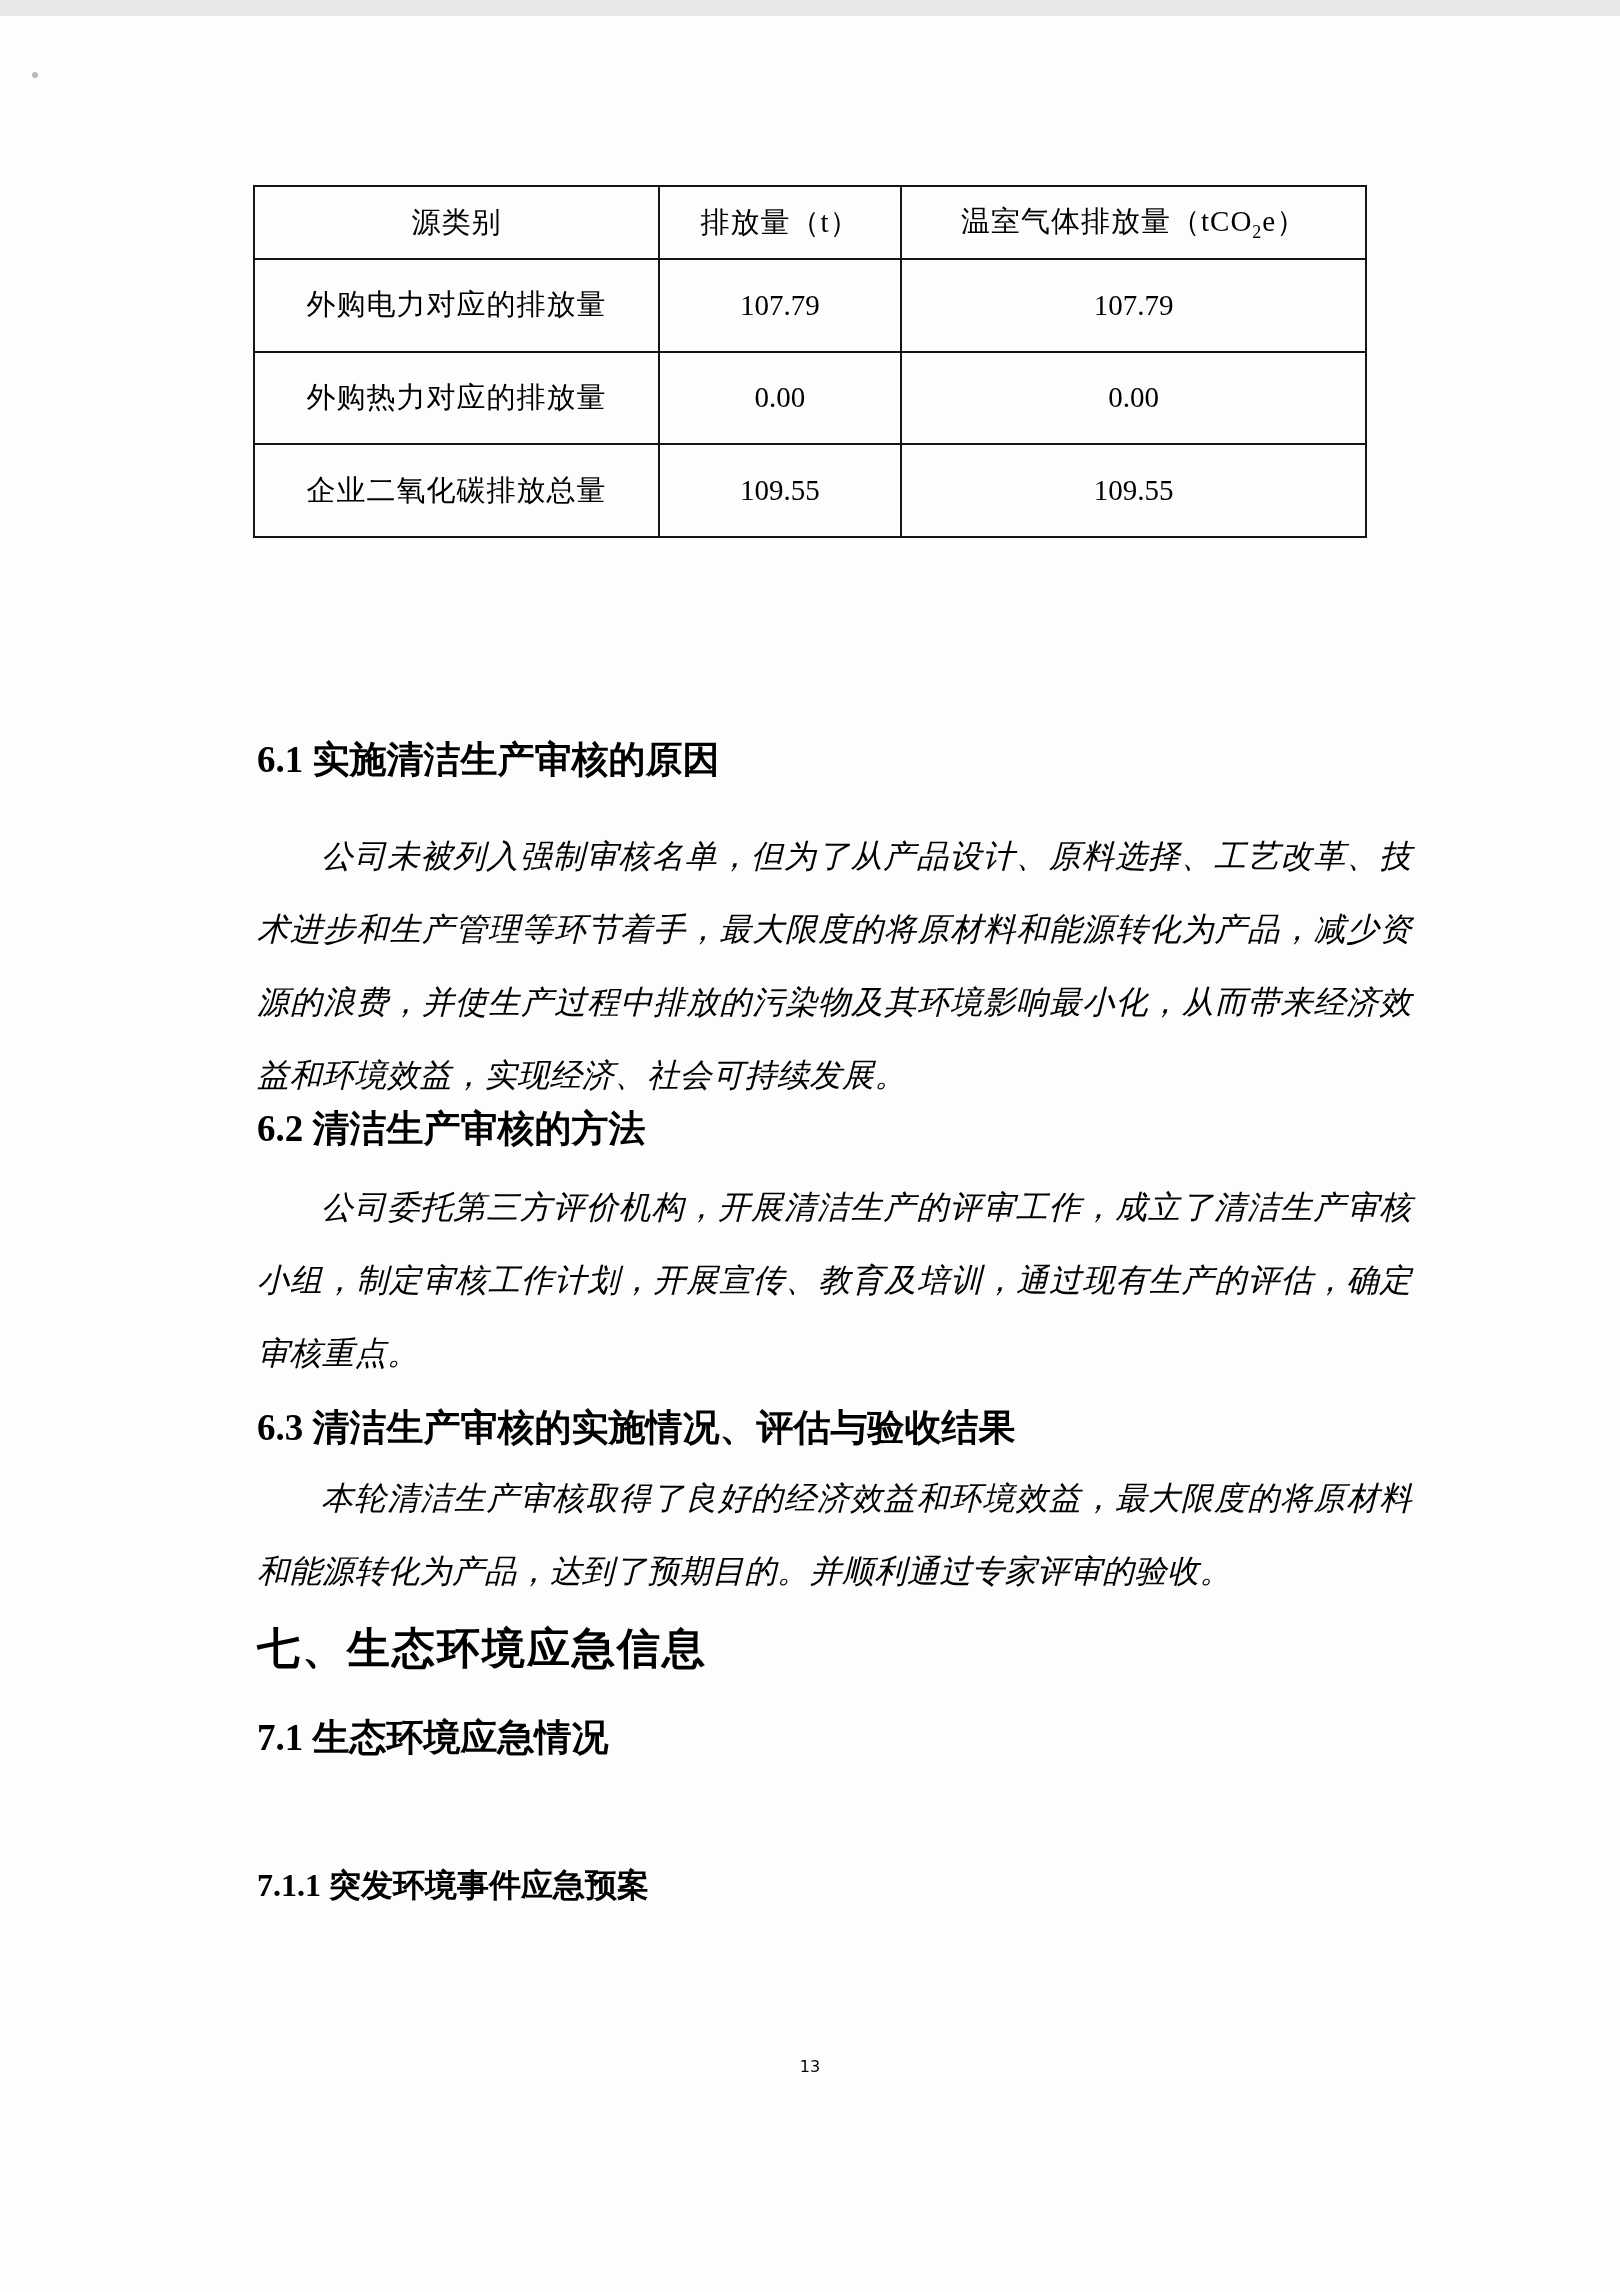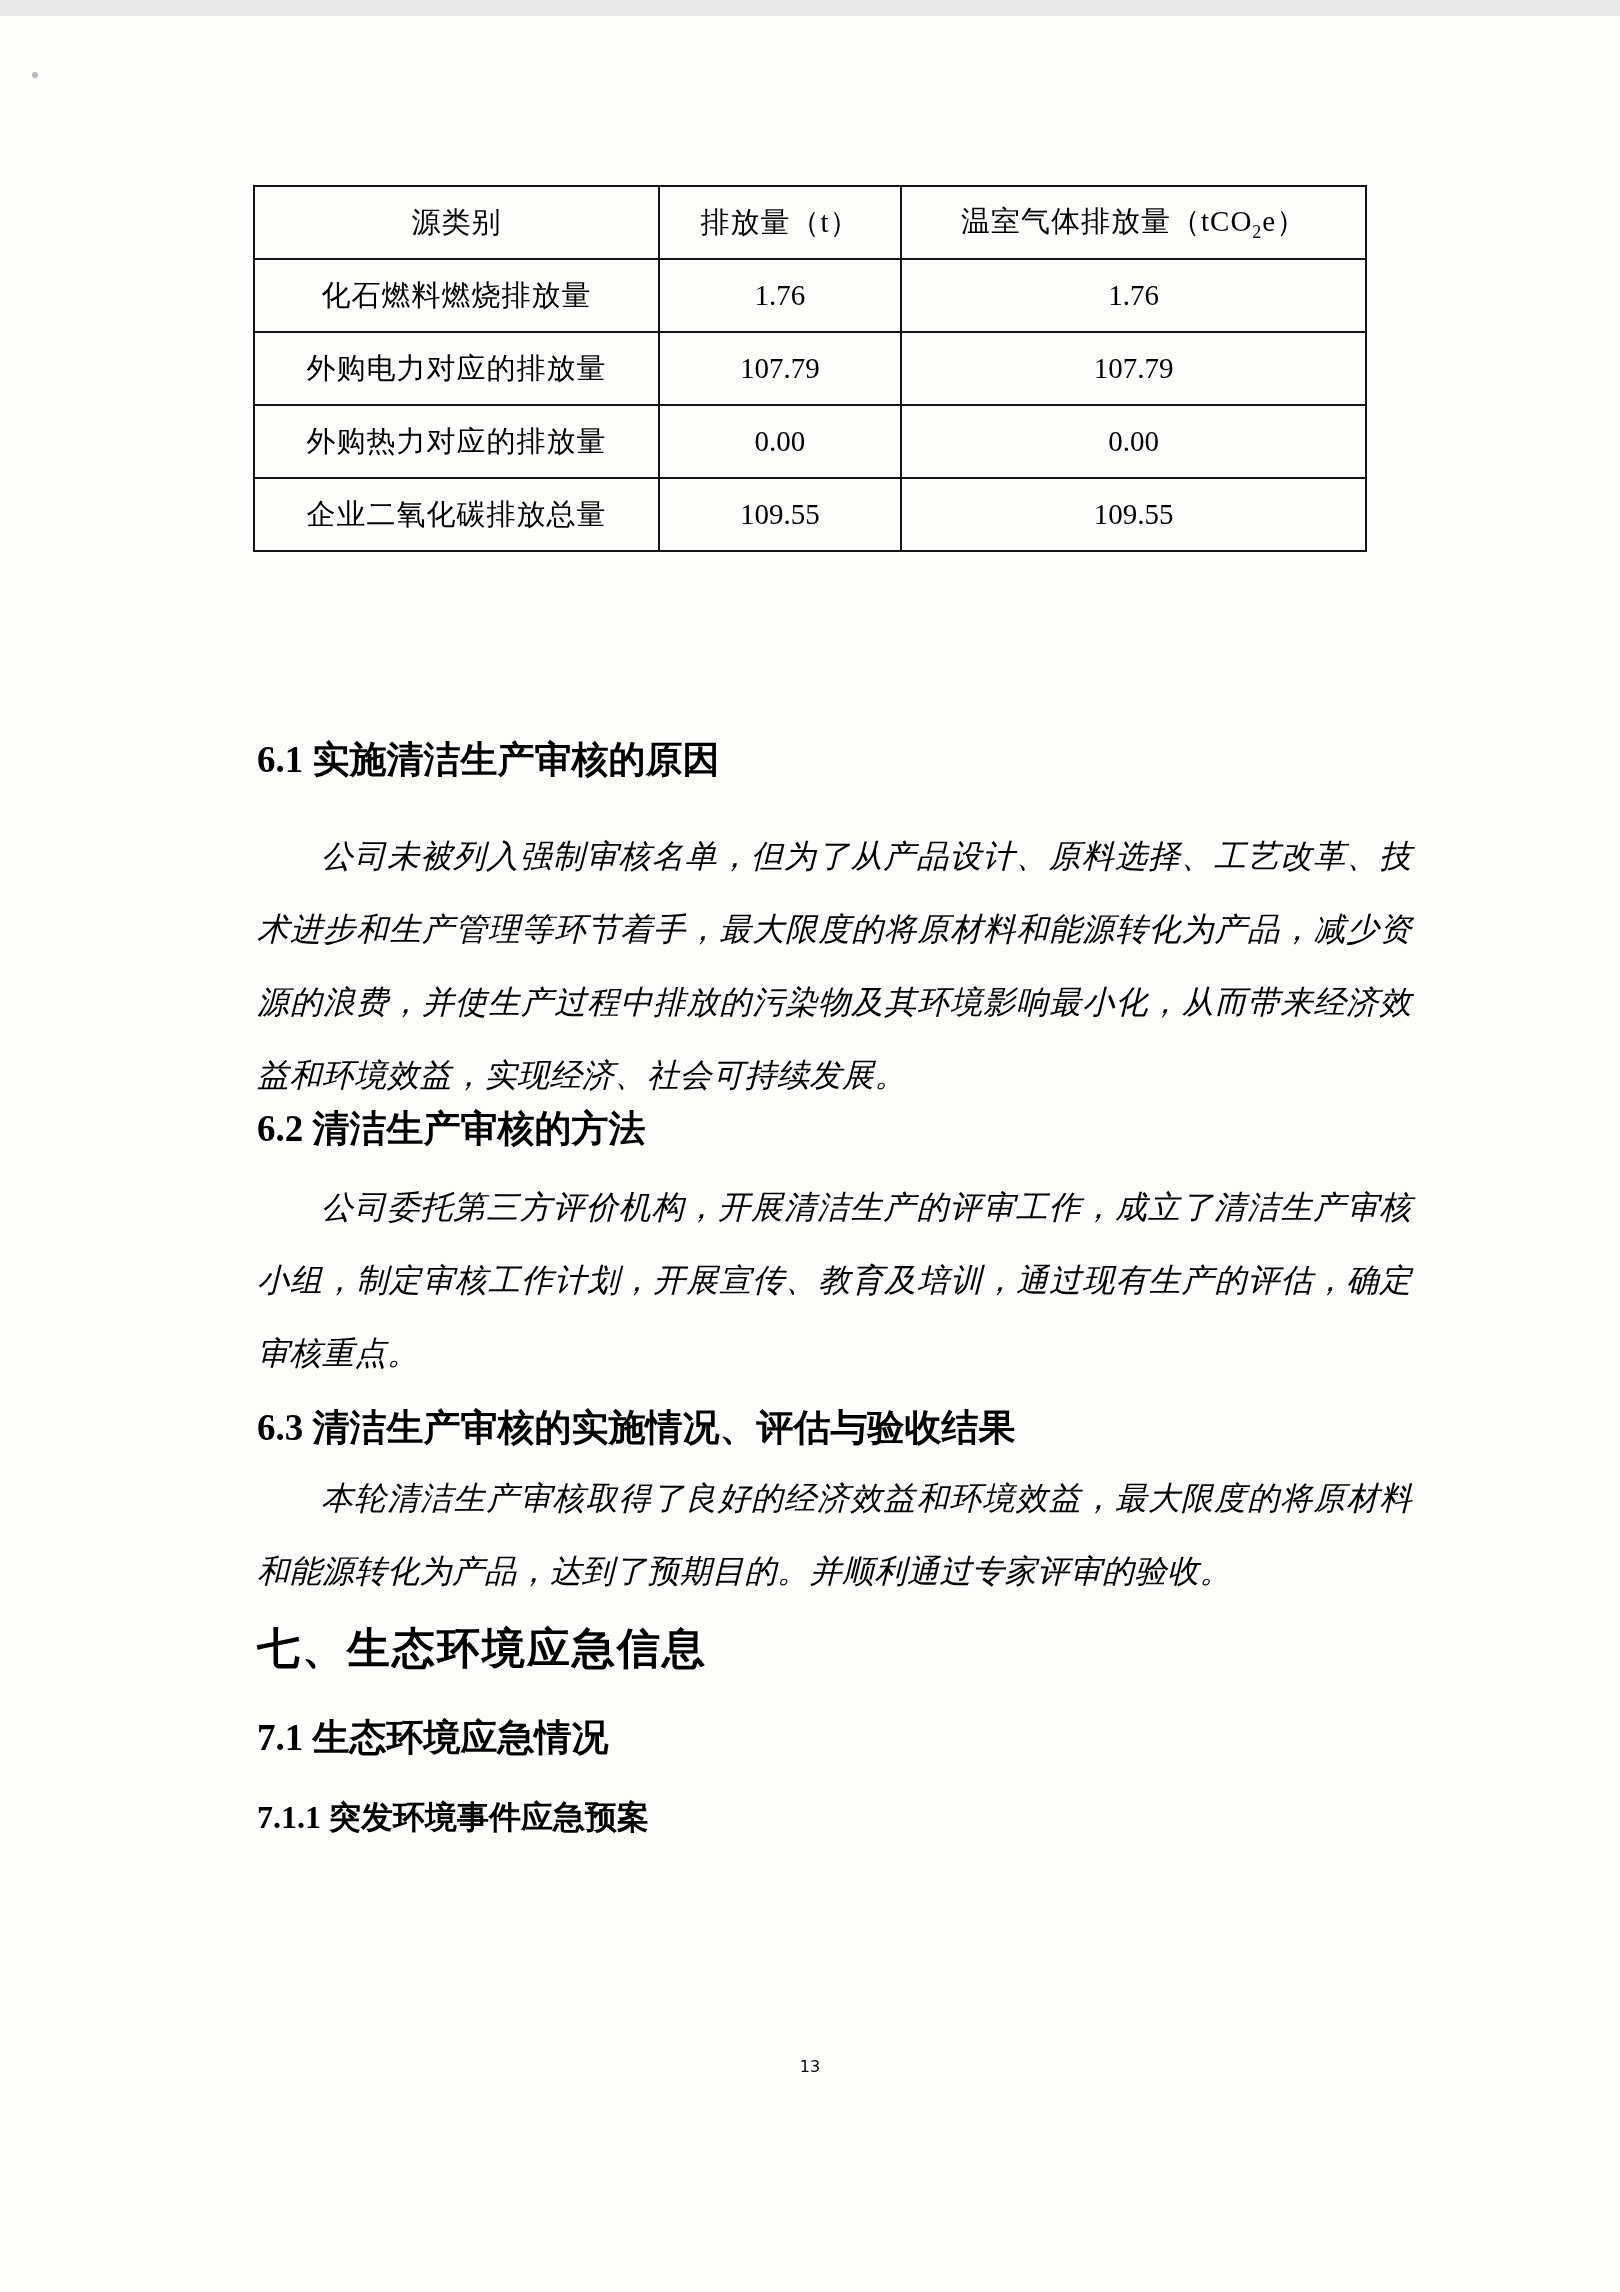--- a/index.html
+++ b/index.html
@@ -113,21 +113,21 @@
   
   #sec6-heading      { top: 627px; }
   #sec61-heading     { top: 723px; }
   #sec61-body        { top: 804px; }
   #sec62-heading     { top: 1092px; }
   #sec62-body        { top: 1155px; }
   #sec63-heading     { top: 1391px; }
   #sec63-body        { top: 1446px; }
   #sec7-heading      { top: 1609px; }
   #sec71-heading     { top: 1701px; }
-  #sec711-heading    { top: 1784px; }
+  #sec711-heading    { top: 1852px; }
   #sec711-body       { top: 1831px; }
 </style>
 </head>
 <body>
 
 <div class="page">
 
   <div class="scan-dot"></div>
 
   <table class="emissions-table">
@@ -137,25 +137,20 @@
         <col class="c3">
       </colgroup>
     <thead>
       <tr>
         <th>源类别</th>
         <th>排放量（t）</th>
         <th><span>温室气体排放量（tCO</span><sub class="co2">2</sub><span>e）</span></th>
       </tr>
     </thead>
     <tbody>
-      <tr>
-        <td>化石燃料燃烧排放量</td>
-        <td class="num">1.76</td>
-        <td class="num">1.76</td>
-      </tr>
       <tr>
         <td>外购电力对应的排放量</td>
         <td class="num">107.79</td>
         <td class="num">107.79</td>
       </tr>
       <tr>
         <td>外购热力对应的排放量</td>
         <td class="num">0.00</td>
         <td class="num">0.00</td>
       </tr>

